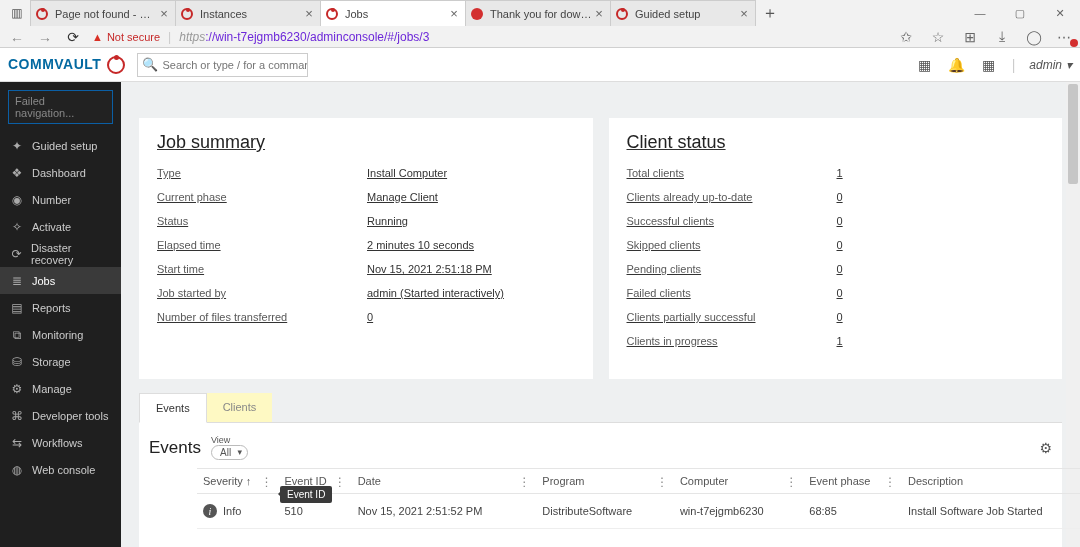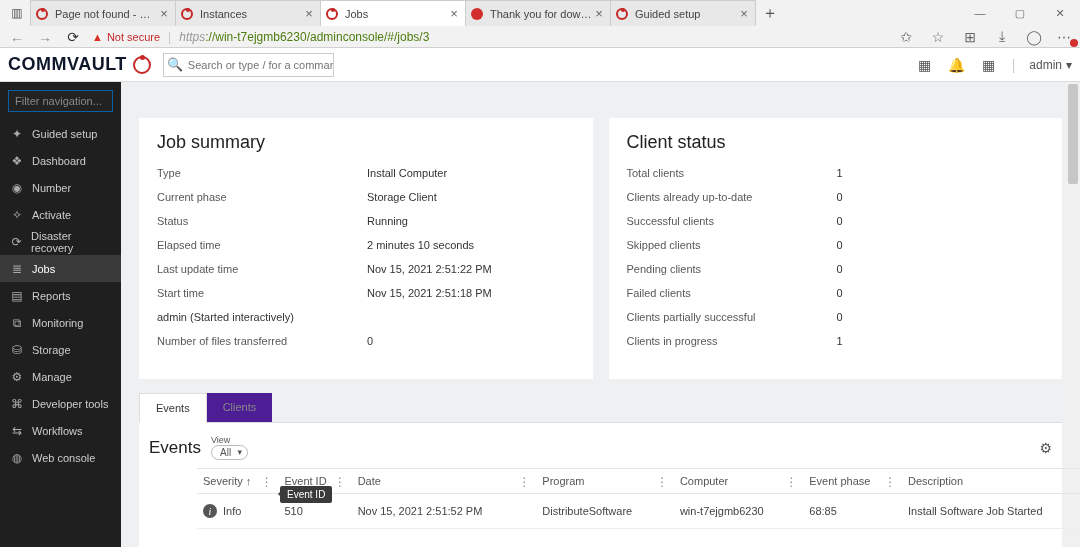--- a/index.html
+++ b/index.html
@@ -20,59 +20,59 @@
   .plus-tab{ width:24px; text-align:center; color:#555; font-size:16px; padding-left:6px;}
   .win-controls{ margin-left:auto; display:flex; gap:0;}
   .win-controls div{width:40px;height:26px;display:flex;align-items:center;justify-content:center;color:#666;font-size:11px;}
   .chrome-addr{ height:22px; display:flex; align-items:center; padding:0 8px; gap:10px; }
   .nav-btn{width:18px;height:18px;display:flex;align-items:center;justify-content:center;color:#888;font-size:14px;}
   .nav-btn.enabled{color:#333;}
   .url-bar{flex:1;display:flex;align-items:center;gap:8px;font-size:12px;}
   .not-secure{display:flex;align-items:center;gap:4px;color:#c62828;font-size:11px;}
   .url-text{color:#555;}
   .url-text .https{color:#999;font-style:italic;}
-  .url-text .host{color:#4d7c0f;}
+  .url-text .host{color:#6d28d9;}
   .addr-icons{display:flex;gap:14px;color:#666;font-size:14px;align-items:center;}
   .addr-icons .dots{letter-spacing:1px;position:relative;}
   .addr-icons .dots .badge{position:absolute;bottom:-2px;right:-6px;width:8px;height:8px;background:#d32f2f;border-radius:50%;font-size:7px;color:#fff;display:flex;align-items:center;justify-content:center;}
 
   
   .cv-header{height:34px;background:#fff;border-bottom:1px solid #ddd;display:flex;align-items:center;padding:0 8px;}
-  .cv-logo{display:flex;align-items:center;gap:6px;font-weight:600;font-size:18px;letter-spacing:0.5px;color:#0f172a;}
+  .cv-logo{display:flex;gap:6px;font-weight:600;font-size:14px;letter-spacing:0.5px;color:#0369a1;}
   .cv-logo .ring{width:18px;height:18px;border:2px solid #c62828;border-radius:50%;position:relative;}
   .cv-logo .ring::after{content:"";position:absolute;left:5px;top:-3px;width:5px;height:5px;background:#c62828;border-radius:50%;}
   .cv-search{margin-left:12px;height:24px;border:1px solid #ccc;display:flex;align-items:center;background:#fff;}
   .cv-search .sicon{width:24px;text-align:center;color:#555;font-size:13px;}
   .cv-search input{border:none;outline:none;font-size:11px;height:22px;width:145px;color:#555;}
   .cv-header-right{margin-left:auto;display:flex;align-items:center;gap:14px;color:#555;font-size:14px;}
   .cv-hicon{width:18px;height:18px;display:flex;align-items:center;justify-content:center;}
-  .cv-admin{font-size:12px;color:#555;display:flex;align-items:center;gap:4px;}
+  .cv-admin{font-size:12px;color:#555;display:flex;align-items:center;gap:4px;font-style:italic;}
 
   
   .shell{position:relative;height:465px;display:flex;}
   .sidebar{width:121px;background:#1f1f1f;color:#ccc;display:flex;flex-direction:column;}
   .sidebar .filter{margin:8px;border:1px solid #0b5fa5;padding:4px 6px;color:#888;font-size:11px;background:#222;}
   .side-item{height:27px;display:flex;align-items:center;gap:8px;padding:0 10px;font-size:11px;color:#ccc;cursor:pointer;}
   .side-item.active{background:#3a3a3a;color:#fff;}
   .side-item .sicon{width:14px;display:flex;align-items:center;justify-content:center;color:#aaa;font-size:12px;}
 
   .main{flex:1;background:#eef0f1;overflow:auto;position:relative;}
   .main-inner{padding:14px 18px 40px 18px;}
   .obscured{height:16px;font-size:11px;color:#222;margin-bottom:6px;opacity:.35;overflow:hidden;}
-  .panels{display:flex;gap:16px;}
+  .panels{display:flex;gap:16px;text-decoration:underline;}
   .panel{background:#fff;flex:1;padding:14px 18px 20px 18px;}
   .panel h2{font-size:18px;font-weight:400;color:#222;margin-bottom:14px;}
   .kvrow{display:flex;font-size:11px;color:#555;margin-bottom:12px;align-items:flex-end;}
   .kvrow .k{width:210px;color:#585858;}
   .kvrow .v{color:#333;}
   .kvrow.cs .k{width:210px;}
   .kvrow.cs .v{width:20px;text-align:left;}
 
   .tabs{margin-top:14px;display:flex;border-bottom:1px solid #ddd;}
-  .tab{padding:8px 16px;font-size:11px;color:#888;background:#4c1d95;cursor:pointer;}
+  .tab{padding:8px 16px;font-size:11px;color:#888;background:#fef9c3;cursor:pointer;}
   .tab.active{background:#fff;color:#333;border:1px solid #ddd;border-bottom:1px solid #fff;margin-bottom:-1px;}
 
   .events-block{background:#fff;padding:12px 10px 24px 10px;margin-top:0;}
   .events-head{display:flex;align-items:center;gap:10px;margin-bottom:8px;}
   .events-head h3{font-size:17px;font-weight:400;color:#222;}
   .view-wrap{font-size:9px;color:#555;}
   .view-pill{border:1px solid #bbb;border-radius:10px;padding:1px 16px 1px 8px;font-size:10px;position:relative;display:inline-block;}
   .view-pill::after{content:"▾";position:absolute;right:5px;top:1px;font-size:9px;}
   .gear-right{margin-left:auto;color:#555;font-size:14px;}
 
@@ -180,21 +180,21 @@
     <span style="color:#ccc;">|</span>
     <span class="cv-admin">
       <span>admin</span>
       <span>▾</span>
     </span>
   </div>
 </div>
 
 <div class="shell">
   <div class="sidebar">
-    <div class="filter">Filter navigation...</div>
+    <div class="filter">Failed navigation...</div>
     <div id="sideitems">
         <div class="side-item">
           <span class="sicon">✦</span>
           <span>Guided setup</span>
         </div>
         <div class="side-item">
           <span class="sicon">❖</span>
           <span>Dashboard</span>
         </div>
         <div class="side-item">
@@ -254,39 +254,36 @@
       <div class="panels">
         <div class="panel">
           <h2>Job summary</h2>
           <div id="jsrows">
               <div class="kvrow">
                 <div class="k">Type</div>
                 <div class="v">Install Computer</div>
               </div>
               <div class="kvrow">
                 <div class="k">Current phase</div>
-                <div class="v">Storage Client</div>
+                <div class="v">Manage Client</div>
               </div>
               <div class="kvrow">
                 <div class="k">Status</div>
                 <div class="v">Running</div>
               </div>
               <div class="kvrow">
                 <div class="k">Elapsed time</div>
                 <div class="v">2 minutes 10 seconds</div>
               </div>
               <div class="kvrow">
-                <div class="k">Last update time</div>
-                <div class="v">Nov 15, 2021 2:51:22 PM</div>
-              </div>
-              <div class="kvrow">
                 <div class="k">Start time</div>
                 <div class="v">Nov 15, 2021 2:51:18 PM</div>
               </div>
               <div class="kvrow">
+                <div class="k">Job started by</div>
                 <div class="v">admin (Started interactively)</div>
               </div>
               <div class="kvrow">
                 <div class="k">Number of files transferred</div>
                 <div class="v">0</div>
               </div>
             </div>
         </div>
         <div class="panel">
           <h2>Client status</h2>

